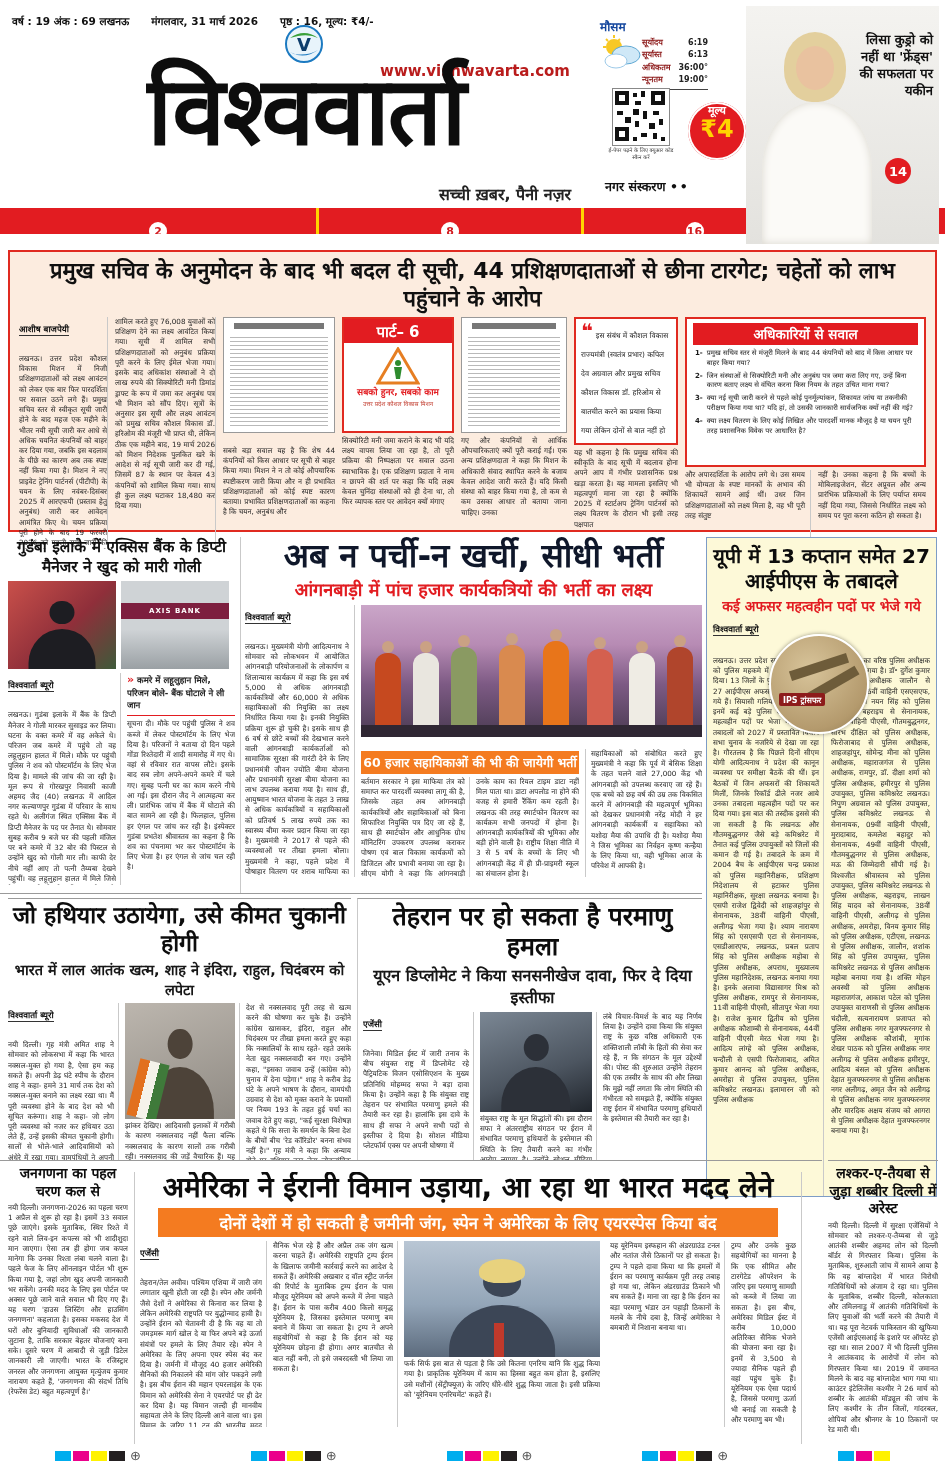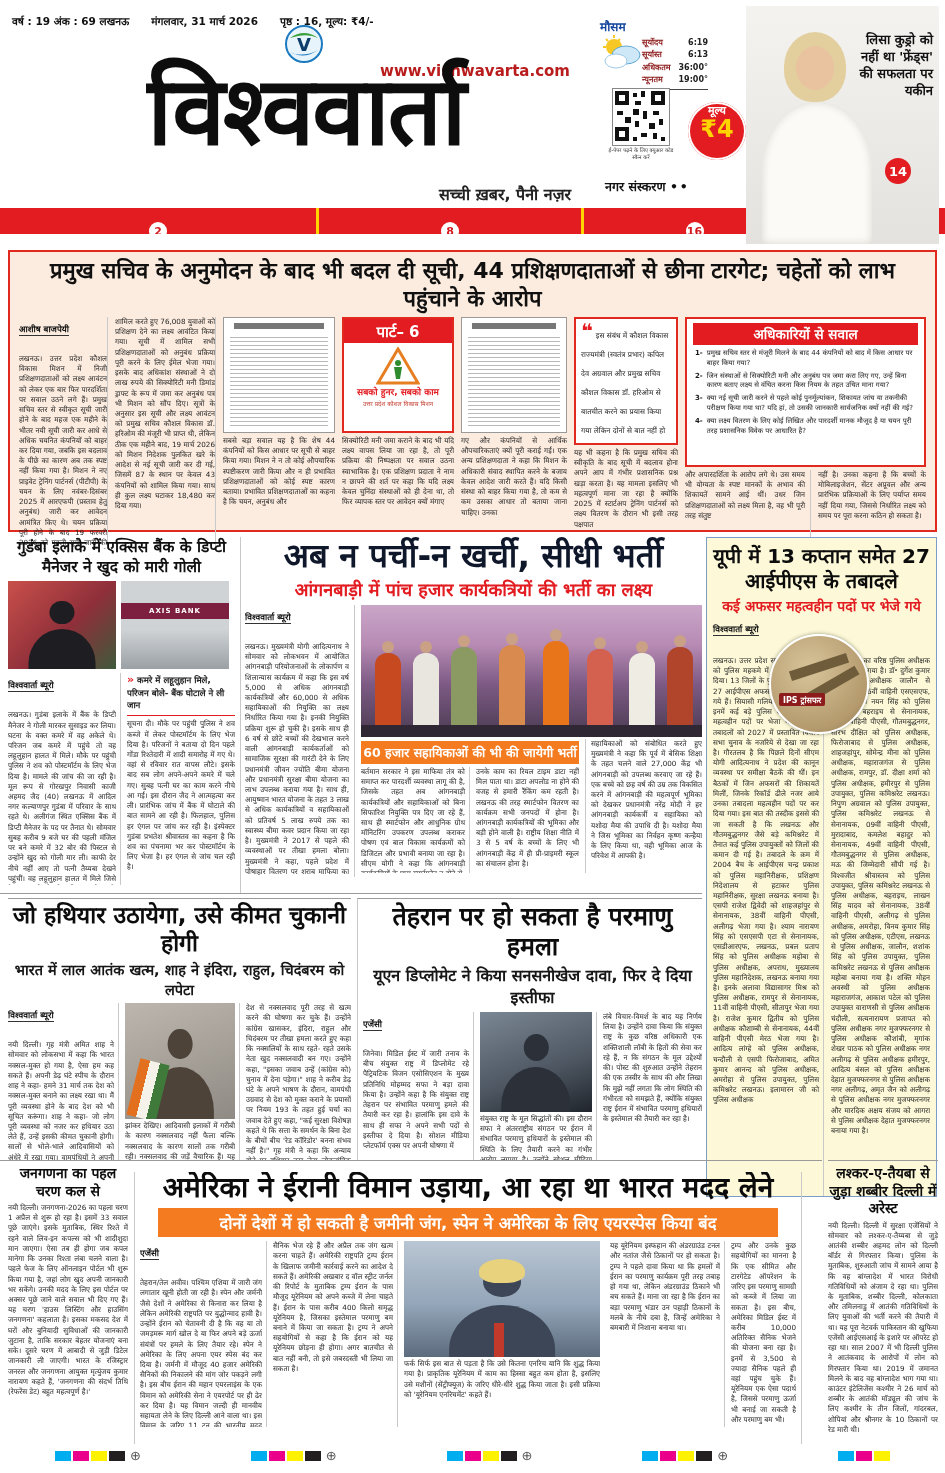--- a/index.html
+++ b/index.html
@@ -268,21 +268,21 @@
         <div class="jt" style="height:214px">लखनऊ। उत्तर प्रदेश कौशल विकास मिशन में निजी प्रशिक्षणदाताओं को लक्ष्य आवंटन को लेकर एक बार फिर पारदर्शिता पर सवाल उठने लगे हैं। प्रमुख सचिव स्तर से स्वीकृत सूची जारी होने के बाद महज एक महीने के भीतर नयी सूची जारी कर आधे से अधिक चयनित कंपनियों को बाहर कर दिया गया, जबकि इस बदलाव के पीछे का कारण अब तक स्पष्ट नहीं किया गया है। मिशन ने नए प्राइवेट ट्रेनिंग पार्टनर्स (पीटीपी) के चयन के लिए नवंबर-दिसंबर 2025 में आरएफपी (प्रस्ताव हेतु अनुबंध) जारी कर आवेदन आमंत्रित किए थे। चयन प्रक्रिया पूरी होने के बाद 19 फरवरी 2026 को पहली सूची जारी की गई, जिसमें 87 निजी प्रशिक्षणदाताओं को</div>
       </div>
       <div class="col vr" style="width:100px">
         <div class="jt" style="height:230px">शामिल करते हुए 76,008 युवाओं को प्रशिक्षण देने का लक्ष्य आवंटित किया गया। सूची में शामिल सभी प्रशिक्षणदाताओं को अनुबंध प्रक्रिया पूरी करने के लिए ईमेल भेजा गया। इसके बाद अधिकांश संस्थाओं ने दो लाख रुपये की सिक्योरिटी मनी डिमांड ड्राफ्ट के रूप में जमा कर अनुबंध पत्र भी मिशन को सौंप दिए। सूत्रों के अनुसार इस सूची और लक्ष्य आवंटन को प्रमुख सचिव कौशल विकास डॉ. हरिओम की मंजूरी भी प्राप्त थी, लेकिन ठीक एक महीने बाद, 19 मार्च 2026 को मिशन निदेशक पुलकित खरे के आदेश से नई सूची जारी कर दी गई, जिसमें 87 के स्थान पर केवल 43 कंपनियों को शामिल किया गया। साथ ही कुल लक्ष्य घटाकर 18,480 कर दिया गया।</div>
       </div>
       <div class="col" style="width:112px">
         <div class="doc" style="width:110px">
             <div class="dh"></div>
             <div class="dl"></div>
           </div>
-        <div class="jt" style="height:112px;margin-top:3px">सबसे बड़ा सवाल यह है कि शेष 44 कंपनियों को किस आधार पर सूची से बाहर किया गया। मिशन ने न तो कोई औपचारिक स्पष्टीकरण जारी किया और न ही प्रभावित प्रशिक्षणदाताओं को कोई स्पष्ट कारण बताया। प्रभावित प्रशिक्षणदाताओं का कहना है कि चयन, अनुबंध और</div>
+        <div class="jt" style="height:112px;margin-top:13px">सबसे बड़ा सवाल यह है कि शेष 44 कंपनियों को किस आधार पर सूची से बाहर किया गया। मिशन ने न तो कोई औपचारिक स्पष्टीकरण जारी किया और न ही प्रभावित प्रशिक्षणदाताओं को कोई स्पष्ट कारण बताया। प्रभावित प्रशिक्षणदाताओं का कहना है कि चयन, अनुबंध और</div>
       </div>
       <div class="col" style="width:112px">
         <div class="part6">
           <div class="p6t">पार्ट– 6</div>
           <div class="tri">
             <svg width="44" height="38" viewBox="0 0 44 38">
                 <polygon points="22,2 42,36 2,36" fill="none" stroke="#e67e22" stroke-width="3"></polygon>
                 <circle cx="22" cy="16" r="3" fill="#2e8b2e"></circle>
                 <path d="M18 20 L26 20 L24 32 L20 32 Z" fill="#2e8b2e"></path>
               </svg>
@@ -374,21 +374,21 @@
           <i class="fig" style="left:14px;background:#c6491f"></i>
           <i class="fig" style="left:52px;background:#e9e6df"></i>
           <i class="fig" style="left:90px;background:#8a9a62;height:80px"></i>
           <i class="fig" style="left:138px;background:#d98a4f;height:82px"></i>
           <i class="fig" style="left:182px;background:#e8751a;height:86px"></i>
           <i class="fig" style="left:226px;background:#d4604f;height:78px"></i>
           <i class="fig" style="left:268px;background:#efece4"></i>
           <i class="fig" style="left:306px;background:#b0452c;height:80px"></i>
           <div class="stage"></div>
         </div>
-        <div style="display:flex;gap:6px;margin-top:2px">
+        <div style="display:flex;gap:6px;margin-top:12px">
           <div style="width:218px">
             <div class="capbar">60 हजार सहायिकाओं की भी की जायेगी भर्ती</div>
             <div style="display:flex;gap:6px;margin-top:3px">
               <div class="jt vr" style="width:104px;height:106px;padding-right:4px">बर्तमान सरकार ने इस माफिया तंत्र को समाप्त कर पारदर्शी व्यवस्था लागू की है, जिसके तहत अब आंगनबाड़ी कार्यकत्रियों और सहायिकाओं को बिना सिफारिश नियुक्ति पत्र दिए जा रहे हैं, साथ ही स्मार्टफोन और आधुनिक ग्रोथ मॉनिटरिंग उपकरण उपलब्ध कराकर पोषण एवं बाल विकास कार्यक्रमों को डिजिटल और प्रभावी बनाया जा रहा है। सीएम योगी ने कहा कि आंगनबाड़ी कार्यकत्रियों के पास स्मार्टफोन न होने से</div>
               <div class="jt" style="flex:1;height:106px">उनके काम का रियल टाइम डाटा नहीं मिल पाता था। डाटा अपलोड ना होने की वजह से हमारी रैंकिंग कम रहती है। लखनऊ की तरह स्मार्टफोन वितरण का कार्यक्रम सभी जनपदों में होना है। आंगनबाड़ी कार्यकत्रियों की भूमिका और बड़ी होने वाली है। राष्ट्रीय शिक्षा नीति में 3 से 5 वर्ष के बच्चों के लिए भी आंगनबाड़ी केंद्र में ही प्री-प्राइमरी स्कूल का संचालन होना है।</div>
             </div>
           </div>
           <div class="jt" style="flex:1;height:134px;border-left:1px solid #c9c9c9;padding-left:5px">सहायिकाओं को संबोधित करते हुए मुख्यमंत्री ने कहा कि पूर्व में बेसिक शिक्षा के तहत चलने वाले 27,000 केंद्र भी आंगनबाड़ी को उपलब्ध करवाए जा रहे हैं। एक बच्चे को छह वर्ष की उम्र तक विकसित करने में आंगनबाड़ी की महत्वपूर्ण भूमिका को देखकर प्रधानमंत्री नरेंद्र मोदी ने हर आंगनबाड़ी कार्यकर्त्री व सहायिका को यशोदा मैया की उपाधि दी है। यशोदा मैया ने जिस भूमिका का निर्वहन कृष्ण कन्हैया के लिए किया था, वही भूमिका आज के परिवेश में आपकी है।</div>
         </div>
       </div>

